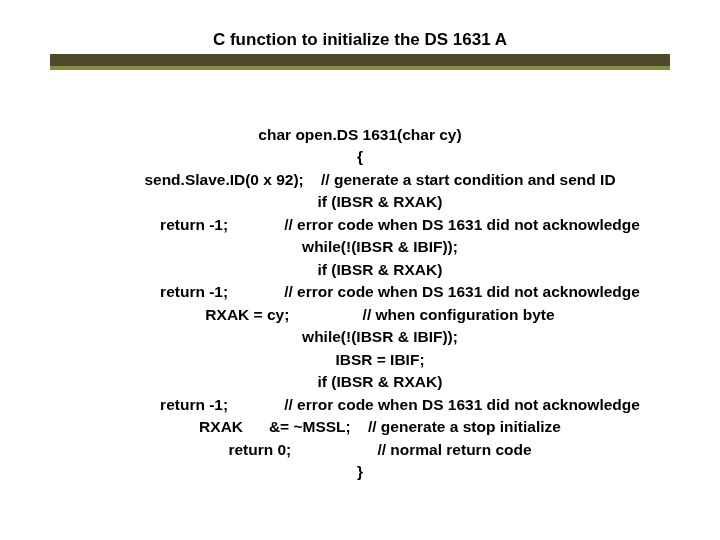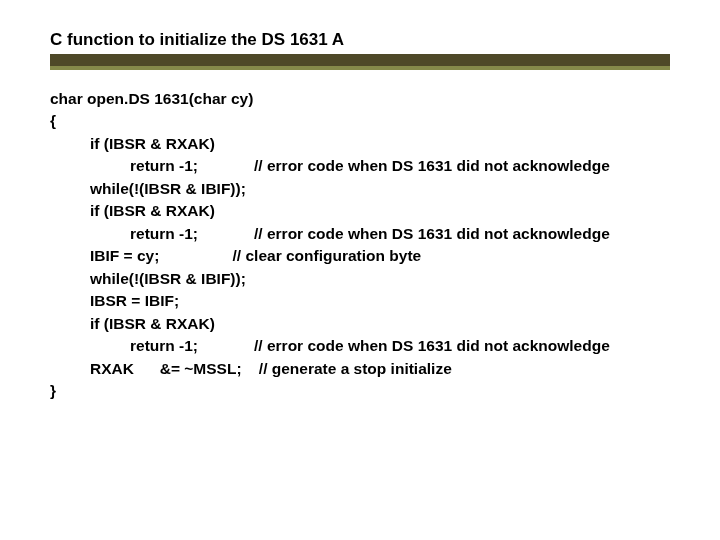--- a/index.html
+++ b/index.html
@@ -10,40 +10,42 @@
     background: #fff;
     font-family: Arial, Helvetica, sans-serif;
     color: #000;
   }
   .slide {
     width: 720px;
     height: 540px;
     position: relative;
     box-sizing: border-box;
     padding-top: 30px;
+    text-align: center;
   }
   .title-area {
     padding-left: 50px;
     padding-right: 50px;
   }
   .title {
     font-size: 17px;
     font-weight: bold;
     margin-bottom: 4px;
   }
   .title-bar {
     height: 12px;
     background: #4e4928;
     border-bottom: 4px solid #858a4a;
   }
   .body {
     padding: 18px 50px 0 50px;
     font-size: 15.5px;
     font-weight: bold;
     line-height: 1.45;
+    margin-top: 36px;
   }
   .body .row {
     white-space: pre;
   }
   .i1 { padding-left: 40px; }
   .i2 { padding-left: 80px; }
   .comment { font-weight: bold; }
 </style>
 </head>
 <body>
@@ -52,42 +54,44 @@
 
   <div class="title-area">
     <div class="title">C function to initialize the DS 1631 A</div>
     <div class="title-bar"></div>
   </div>
 
   <div class="body">
     <div class="row">char open.DS 1631(char cy)</div>
     <div class="row">{</div>
 
+    <div class="row i1"><span>send.Slave.ID(0 x 92);</span>    <span class="comment">// generate a start condition and send ID</span></div>
 
     <div class="row i1">if (IBSR &amp; RXAK)</div>
 
     <div class="row i2"><span>return -1;</span>             <span class="comment">// error code when DS 1631 did not acknowledge</span></div>
 
 
     <div class="row i1">while(!(IBSR &amp; IBIF));</div>
 
 
     <div class="row i1">if (IBSR &amp; RXAK)</div>
 
     <div class="row i2"><span>return -1;</span>             <span class="comment">// error code when DS 1631 did not acknowledge</span></div>
 
-    <div class="row i1"><span>IBIF = cy;</span>                 <span class="comment">// clear configuration byte</span></div>
+    <div class="row i1"><span>RXAK = cy;</span>                 <span class="comment">// when configuration byte</span></div>
 
     <div class="row i1">while(!(IBSR &amp; IBIF));</div>
 
     <div class="row i1">IBSR = IBIF;</div>
 
     <div class="row i1">if (IBSR &amp; RXAK)</div>
 
     <div class="row i2"><span>return -1;</span>             <span class="comment">// error code when DS 1631 did not acknowledge</span></div>
 
     <div class="row i1"><span>RXAK</span>      <span>&amp;= ~MSSL;</span>    <span class="comment">// generate a stop initialize</span></div>
 
+    <div class="row i1"><span>return 0;</span>                    <span class="comment">// normal return code</span></div>
 
     <div class="row">}</div>
   </div>
 
 </div>
 
 </body></html>

